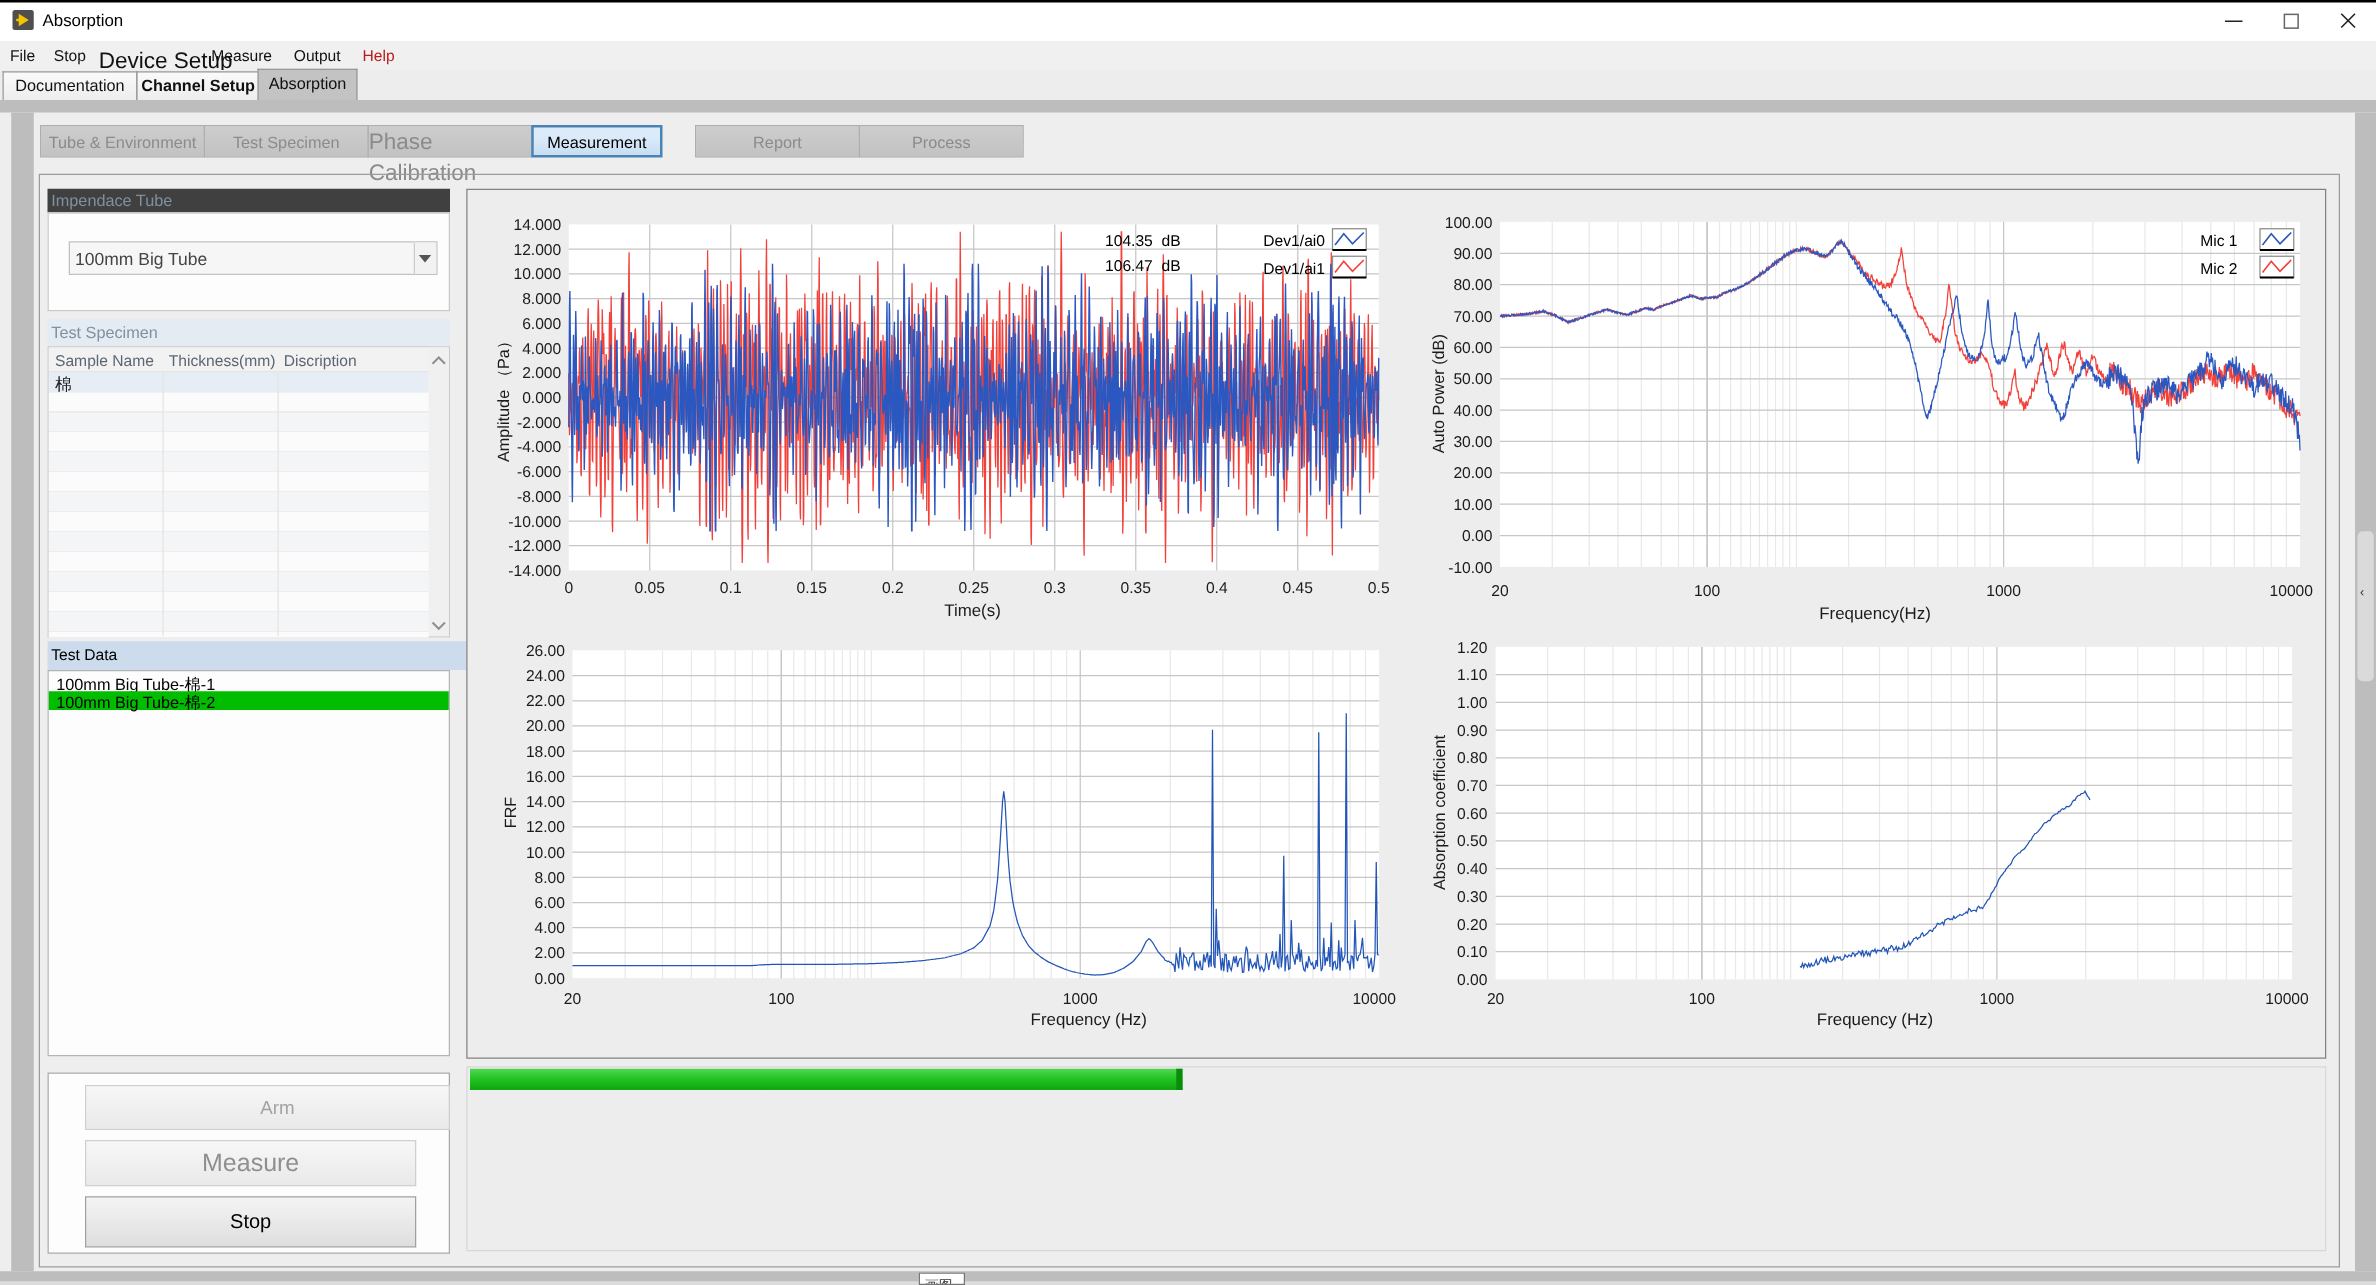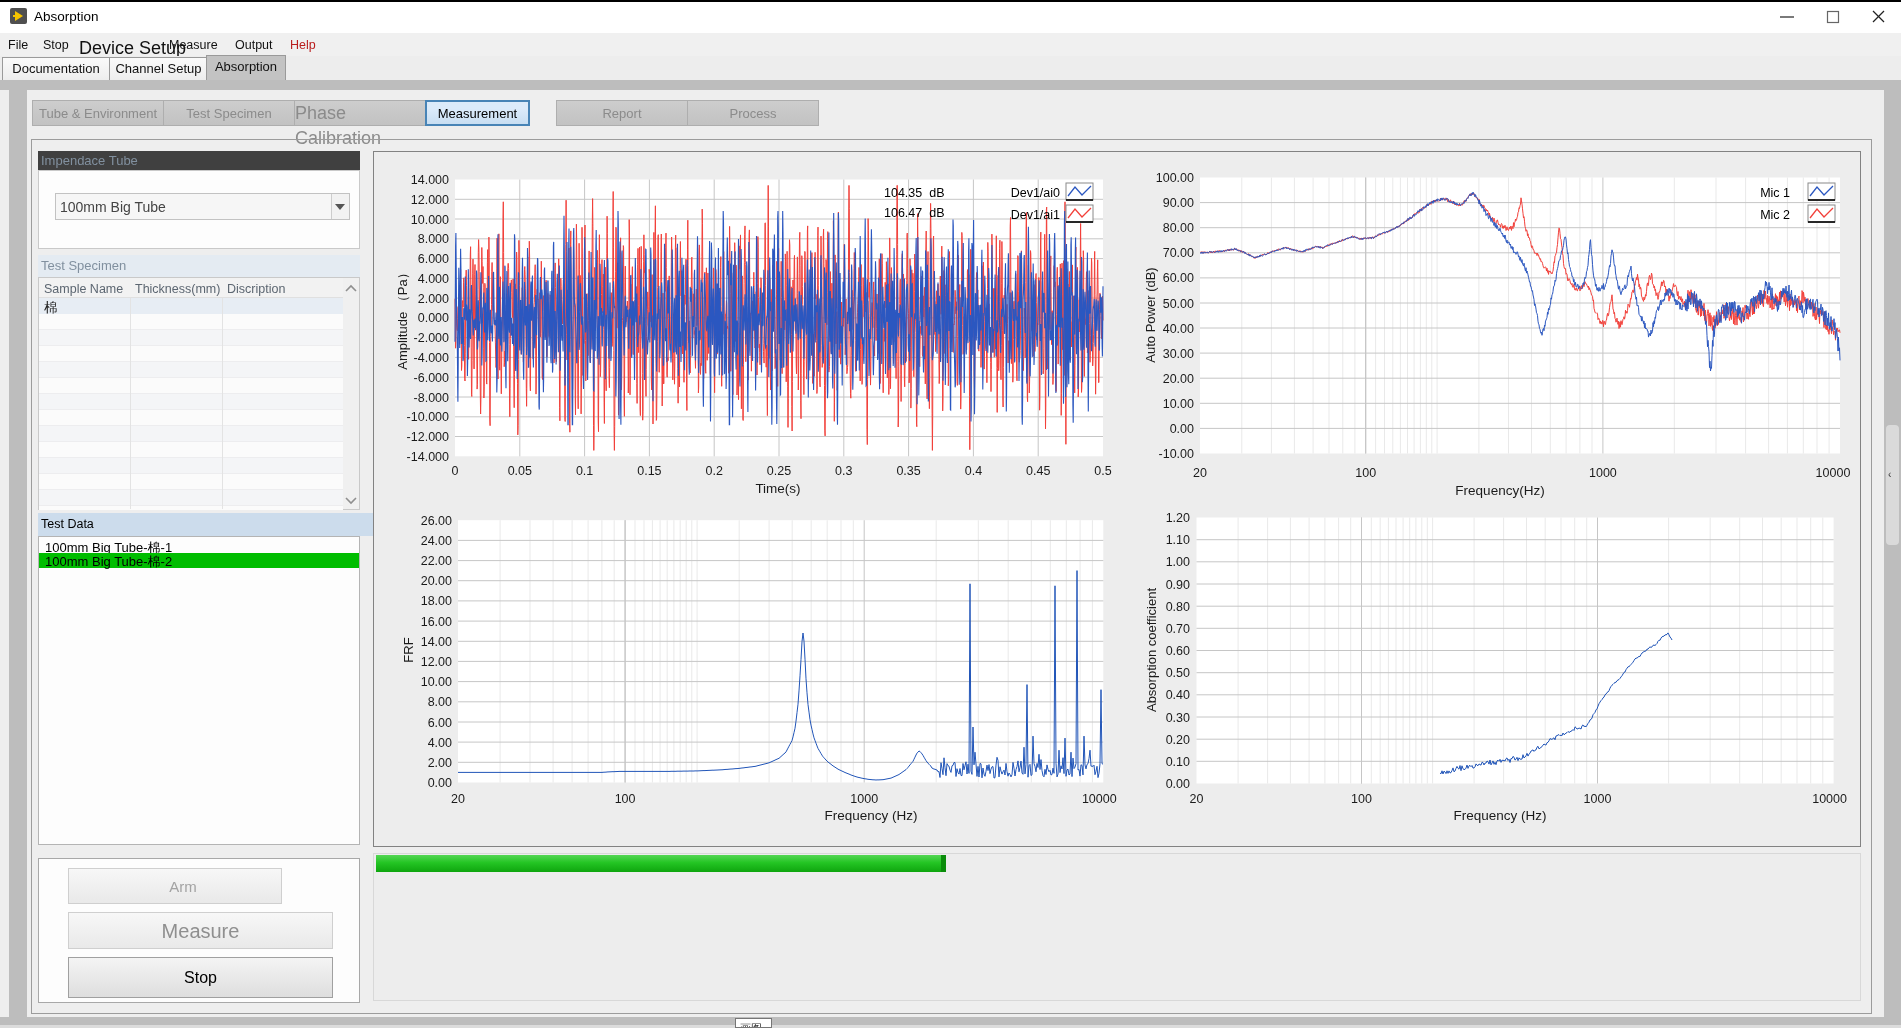--- a/index.html
+++ b/index.html
@@ -26,21 +26,21 @@
 <div class="abs" style="left:0;top:33px;width:1901px;height:23px;background:#f0f0f0;"></div>
 <div class="abs" style="left:8px;top:38px;font-size:12.5px;color:#111;">File</div>
 <div class="abs" style="left:43px;top:38px;font-size:12.5px;color:#111;">Stop</div>
 <div class="abs" style="left:79px;top:38px;font-size:18px;color:#111;">Device Setup</div>
 <div class="abs" style="left:169px;top:38px;font-size:12.5px;color:#111;">Measure</div>
 <div class="abs" style="left:235px;top:38px;font-size:12.5px;color:#111;">Output</div>
 <div class="abs" style="left:290px;top:38px;font-size:12.5px;color:#b91c1c;">Help</div>
 
 <div class="abs" style="left:0;top:56px;width:1901px;height:24px;background:#ededed;"></div>
 <div class="abs" style="left:2px;top:57px;width:108px;height:23px;background:linear-gradient(#fafafa,#ededed);border:1px solid #9a9a9a;border-bottom:none;font-size:13px;color:#111;text-align:center;line-height:22px;">Documentation</div>
-<div class="abs" style="left:109px;top:57px;width:99px;height:23px;background:linear-gradient(#fafafa,#ededed);border:1px solid #9a9a9a;border-bottom:none;font-size:13px;color:#111;text-align:center;line-height:22px;">Channel Setup</div>
+<div class="abs" style="left:109px;top:57px;width:99px;height:23px;background:linear-gradient(#fafafa,#ededed);border:1px solid #9a9a9a;border-bottom:none;font-size:13px;color:#111;text-align:center;line-height:22px;font-weight:bold;">Channel Setup</div>
 <div class="abs" style="left:206px;top:55px;width:80px;height:25px;background:#c3c3c3;border:1px solid #9a9a9a;border-bottom:none;font-size:13px;color:#111;text-align:center;line-height:22px;">Absorption</div>
 
 <div class="abs" style="left:0;top:80px;width:1901px;height:10px;background:#bdbdbd;"></div>
 <div class="abs" style="left:9px;top:90px;width:18px;height:927px;background:#bdbdbd;"></div>
 <div class="abs" style="left:1884px;top:90px;width:17px;height:927px;background:#bdbdbd;"></div>
 <div class="abs" style="left:0;top:1017px;width:1901px;height:11px;background:#bdbdbd;"></div>
 <div class="abs" style="left:0;top:1025px;width:1901px;height:3px;background:#dcdcdc;"></div>
 
 <div class="abs" style="left:32px;top:100px;width:787px;height:26px;"></div>
 <div class="abs" style="left:32px;top:100px;width:132px;height:26px;background:linear-gradient(#cdcdcd,#c2c2c2);border:1px solid #aeaeae;color:#8b8b8b;font-size:13px;text-align:center;line-height:25px;">Tube &amp; Environment</div>
@@ -81,21 +81,21 @@
     <path d="M1 1 L6 6 L11 1" fill="none" stroke="#8f8f8f" stroke-width="1.6"></path>
   </svg>
 
 <div class="abs" style="left:38px;top:513px;width:388px;height:23px;background:#ccdcec;font-size:12.5px;color:#000;line-height:23px;padding-left:3px;">Test Data</div>
 <div class="abs" style="left:38px;top:536px;width:322px;height:309px;background:#fdfdfd;border:1px solid #b4b4b4;"></div>
 <div class="abs" style="left:45px;top:539px;font-size:13px;color:#000;">100mm Big Tube-棉-1</div>
 <div class="abs" style="left:39px;top:553px;width:320px;height:15px;background:#00bd00;"></div>
 <div class="abs" style="left:45px;top:553px;font-size:13px;color:#000;">100mm Big Tube-棉-2</div>
 
 <div class="abs" style="left:38px;top:858px;width:322px;height:145px;background:#fdfdfd;border:1px solid #a8a8a8;"></div>
-<div class="abs" style="left:68px;top:868px;width:214px;height:36px;background:linear-gradient(#f7f7f7,#e9e9e9);border:1px solid #cfcfcf;font-size:15px;color:#a3a3a3;text-align:center;line-height:35px;padding-left:16px;">Arm</div>
+<div class="abs" style="left:68px;top:868px;width:292px;height:36px;background:linear-gradient(#f7f7f7,#e9e9e9);border:1px solid #cfcfcf;font-size:15px;color:#a3a3a3;text-align:center;line-height:35px;padding-left:16px;">Arm</div>
 <div class="abs" style="left:68px;top:912px;width:265px;height:37px;background:linear-gradient(#f7f7f7,#e9e9e9);border:1px solid #cfcfcf;font-size:20px;color:#8f8f8f;text-align:center;line-height:36px;">Measure</div>
 <div class="abs" style="left:68px;top:957px;width:265px;height:41px;background:linear-gradient(#f4f4f4,#dedede);border:1px solid #a0a0a0;font-size:16px;color:#000;text-align:center;line-height:40px;">Stop</div>
 
 <div class="abs" style="left:373px;top:151px;width:1488px;height:696px;border:1px solid #828282;background:#ededed;"></div>
 
 <div class="abs" style="left:373px;top:853px;width:1488px;height:148px;border:1px solid #d8d8d8;background:#ededed;"></div>
 <div class="abs" style="left:376px;top:855px;width:570px;height:17px;background:linear-gradient(#53d653,#24c524 45%,#0ea50e);"></div>
 <div class="abs" style="left:941px;top:855px;width:5px;height:17px;background:#0b8d0b;"></div>
 
 <div class="abs" style="left:1886px;top:425px;width:13px;height:120px;background:#dadada;border-radius:4px;"></div>

